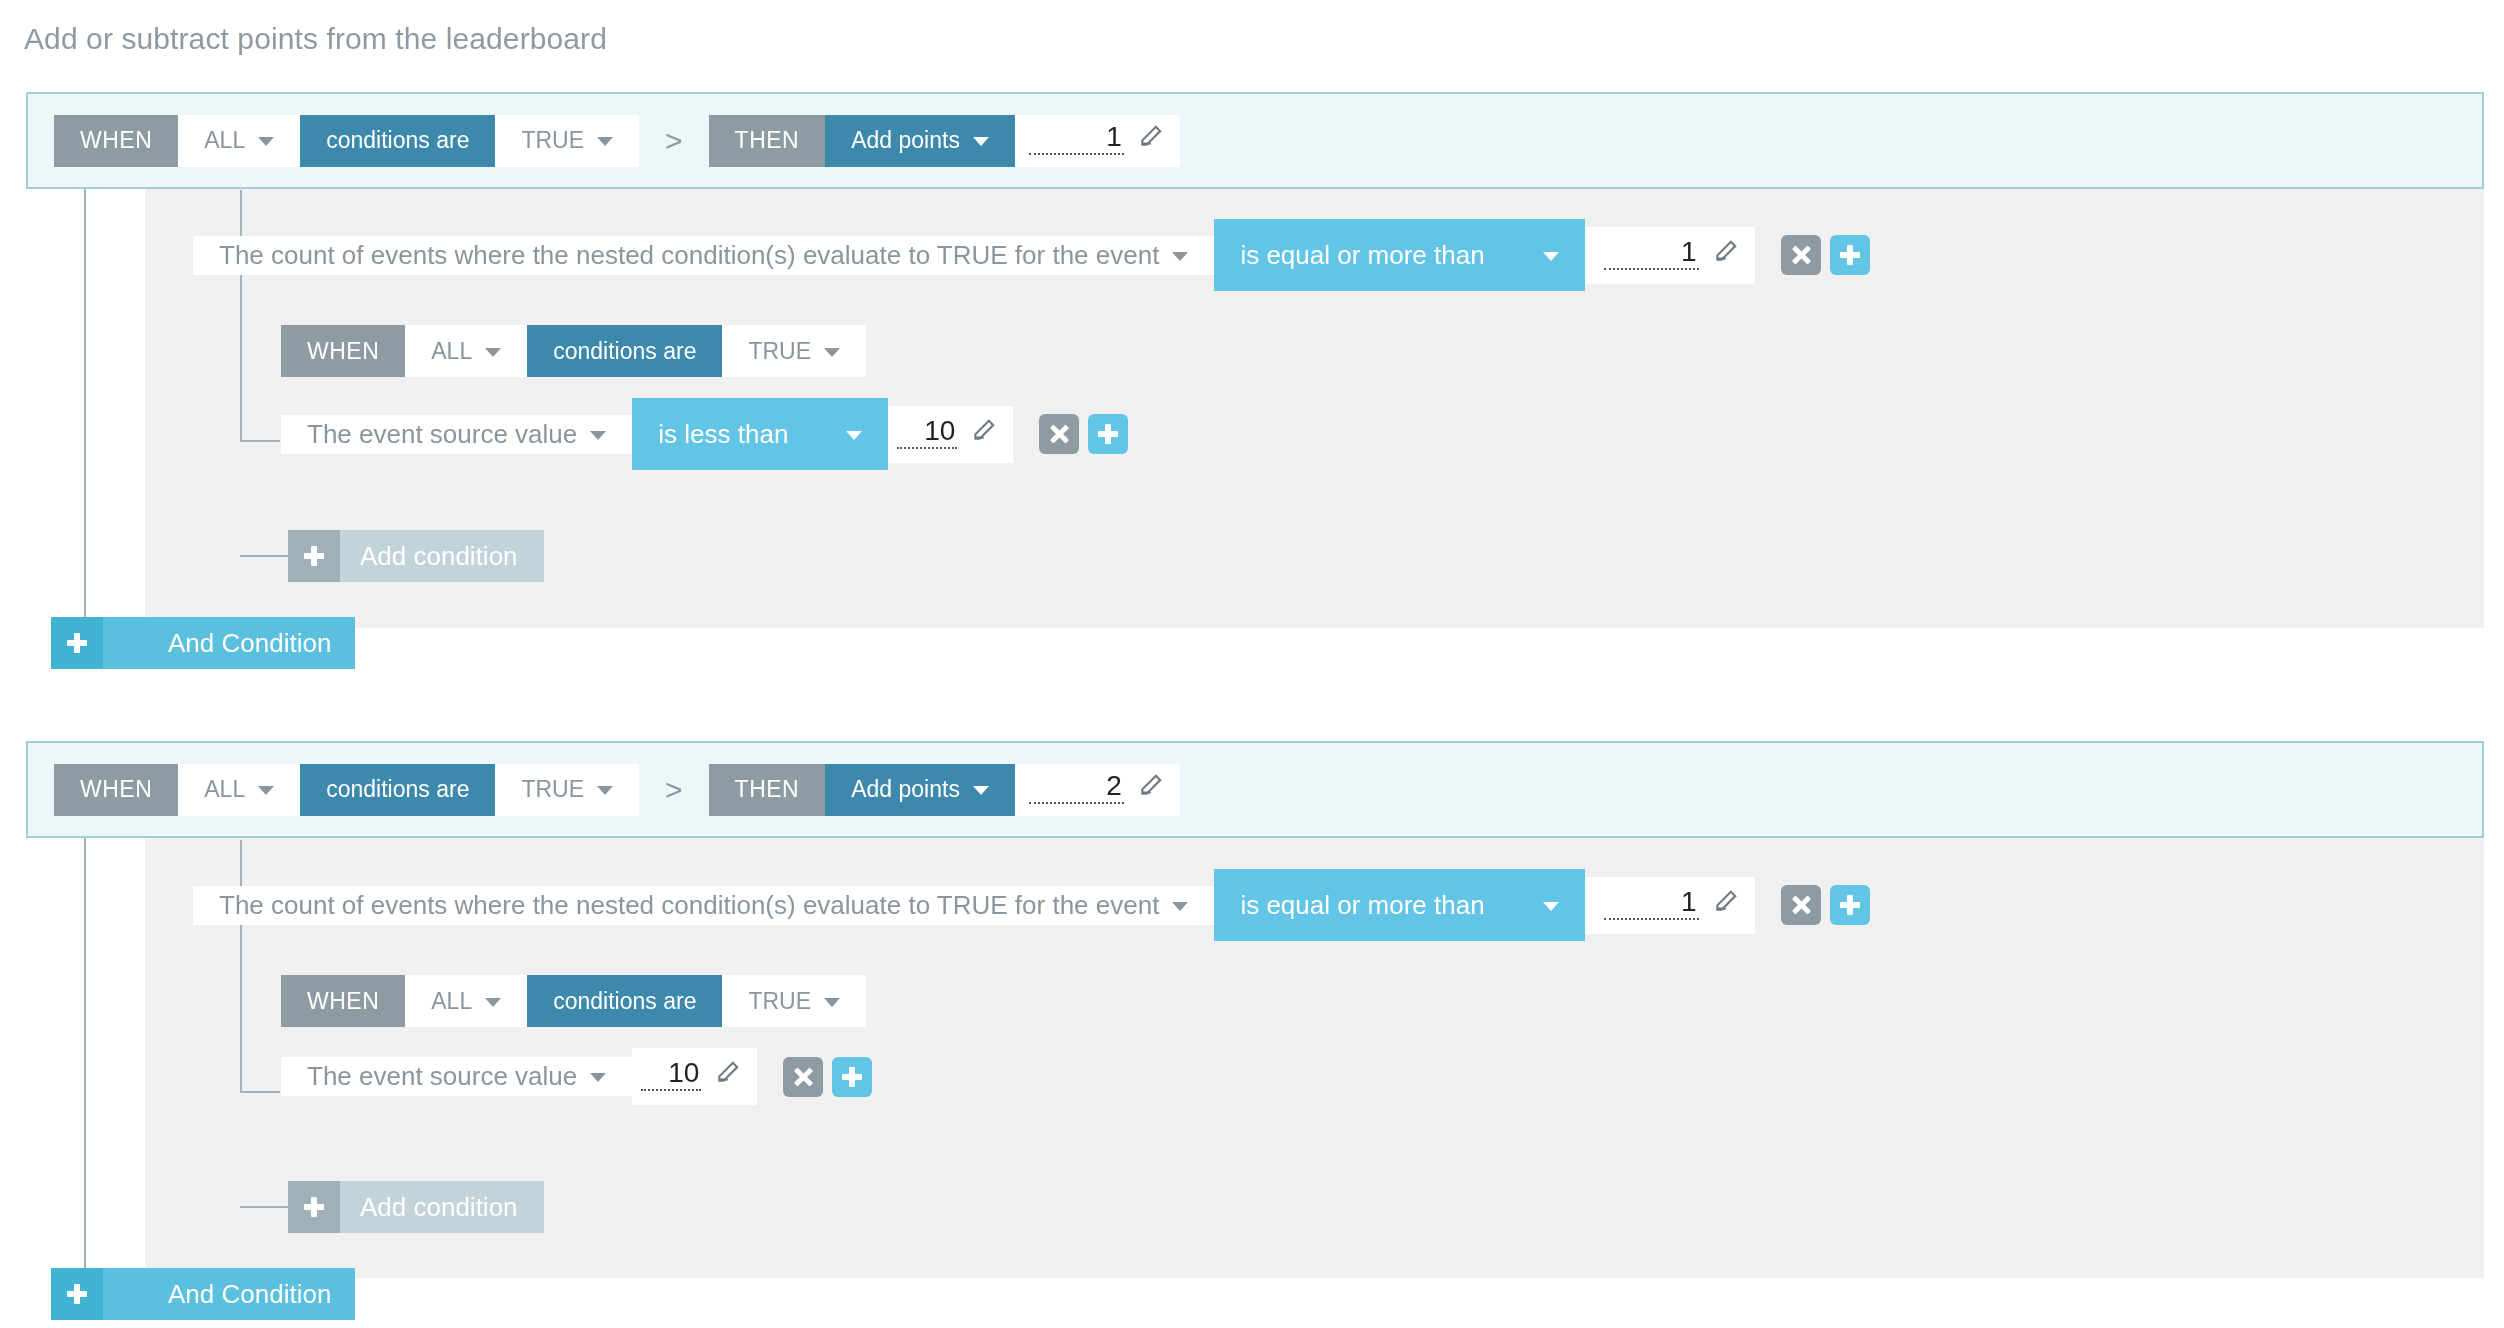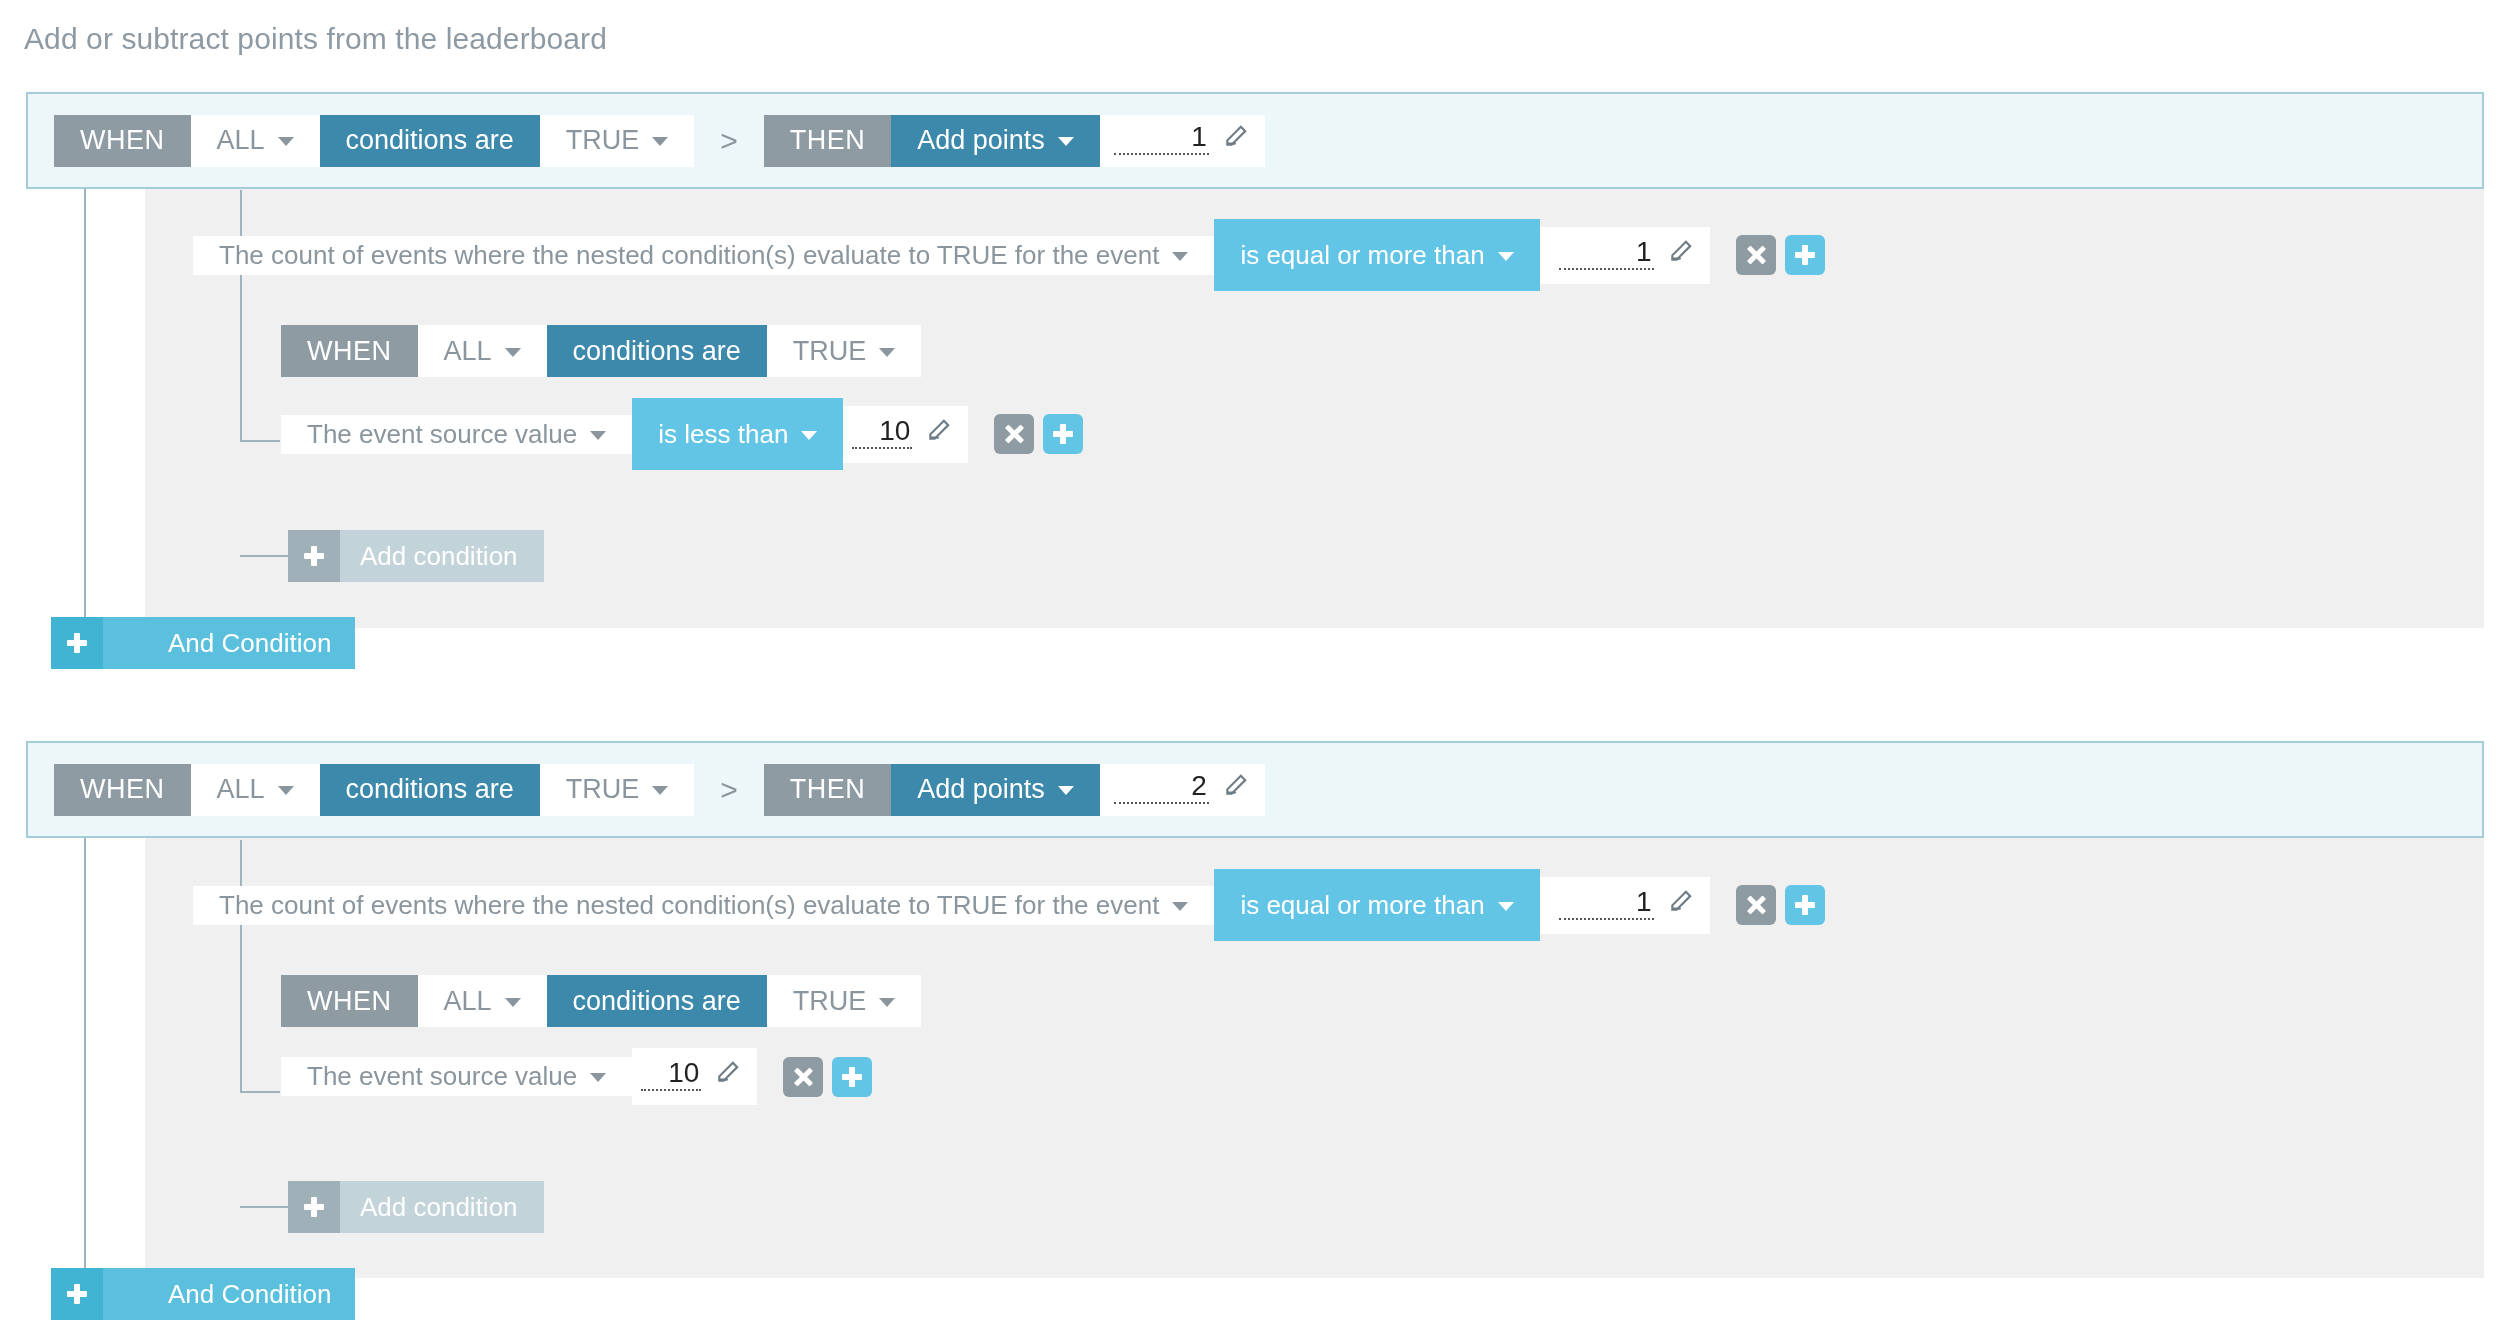--- a/index.html
+++ b/index.html
@@ -59,21 +59,21 @@
     width: 2px;
     background: #9fb3bd;
   }
 
   
   .seg-bar { display: flex; align-items: stretch; height: 52px; }
   .seg {
     display: flex;
     align-items: center;
     justify-content: center;
-    font-size: 27px;
+    font-size: 23px;
     padding: 0 26px;
     white-space: nowrap;
     line-height: 1;
   }
   .seg-when   { background: #8e9ba3; color: #ffffff; letter-spacing: .5px; }
   .seg-white  { background: #ffffff; color: #8a959d; }
   .seg-dark   { background: #3d89ab; color: #ffffff; }
 
   .caret {
     display: inline-block;
@@ -155,20 +155,21 @@
     background: #ffffff; color: #8a959d;
     font-size: 26px; height: 39px;
     display: flex; align-items: center;
     padding: 0 26px; white-space: nowrap;
   }
   .cond-op {
     height: 72px; display: flex; align-items: center;
     justify-content: center; padding: 0 26px;
     font-size: 26px; color: #ffffff; background: #63c5e5;
     white-space: nowrap;
+    gap: 45px;
   }
   .cond-val { height: 57px; }
   .btn-gap { width: 26px; flex: none; }
   .btn-gap-sm { width: 9px; flex: none; }
 
   
   .add-cond {
     position: absolute;
     display: flex; align-items: stretch; height: 52px;
     background: #c2d3da;

